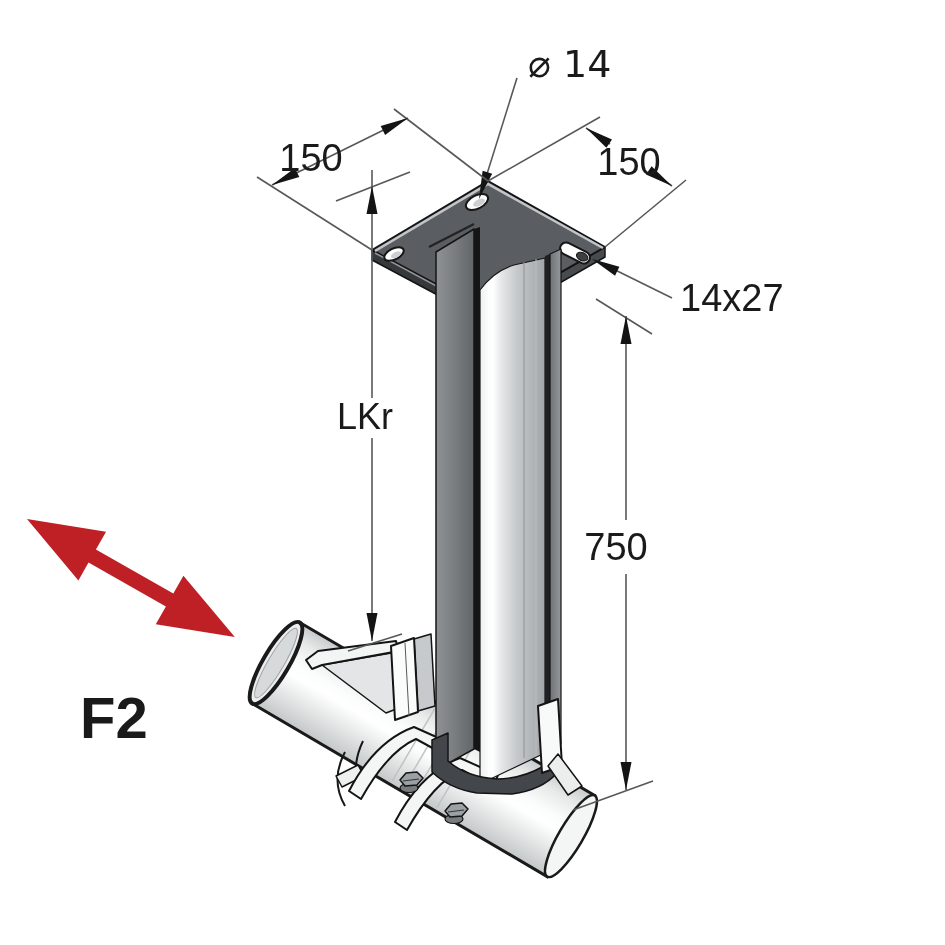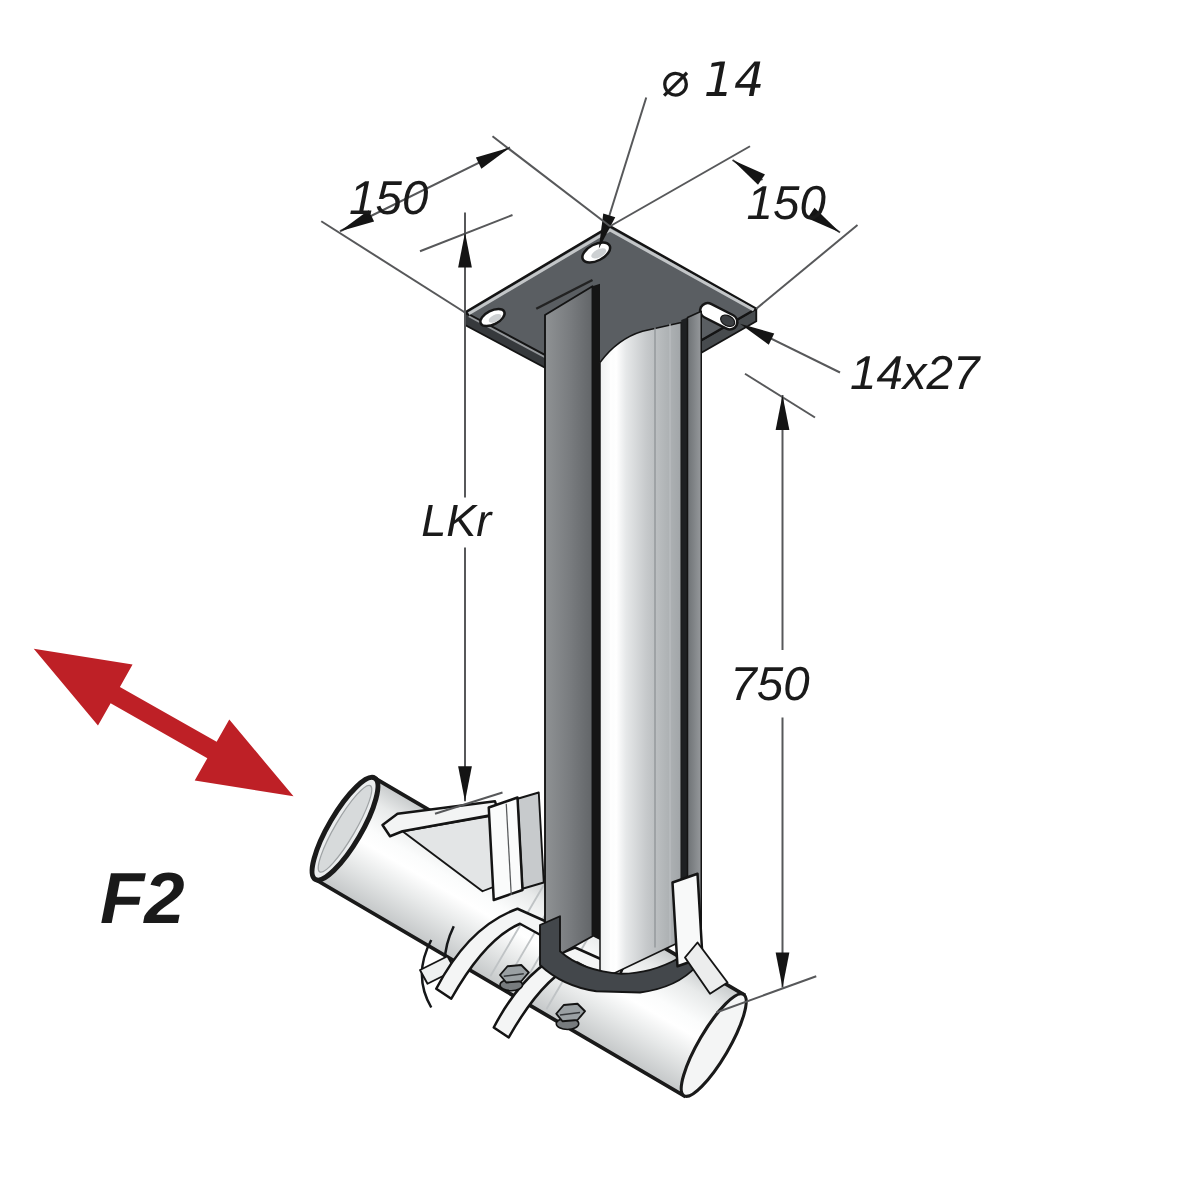--- a/index.html
+++ b/index.html
@@ -1,17 +1,17 @@
 <!DOCTYPE html>
 <html><head>
 <meta charset="utf-8">
 <style>
   html,body{margin:0;padding:0;background:#ffffff;}
   .stage{position:relative;width:857px;height:945px;background:#ffffff;overflow:hidden;
-         font-family:"Liberation Sans",sans-serif;font-style:italic;}
+         font-family:"Liberation Sans",sans-serif;}
   svg{display:block;}
   text{fill:#1a1a1a;font-family:"Liberation Sans",sans-serif;}
   .dim-text{font-size:38px;}
   .dia-text{font-size:38px;font-family:"DejaVu Sans","Liberation Sans",sans-serif;}
   .force-text{font-size:58px;font-weight:bold;}
   .dimline{stroke:#57585a;stroke-width:1.6;fill:none;}
   .arrow{fill:#141414;stroke:none;}
   .outl{stroke:#141414;stroke-linejoin:round;}
 </style>
 </head>

